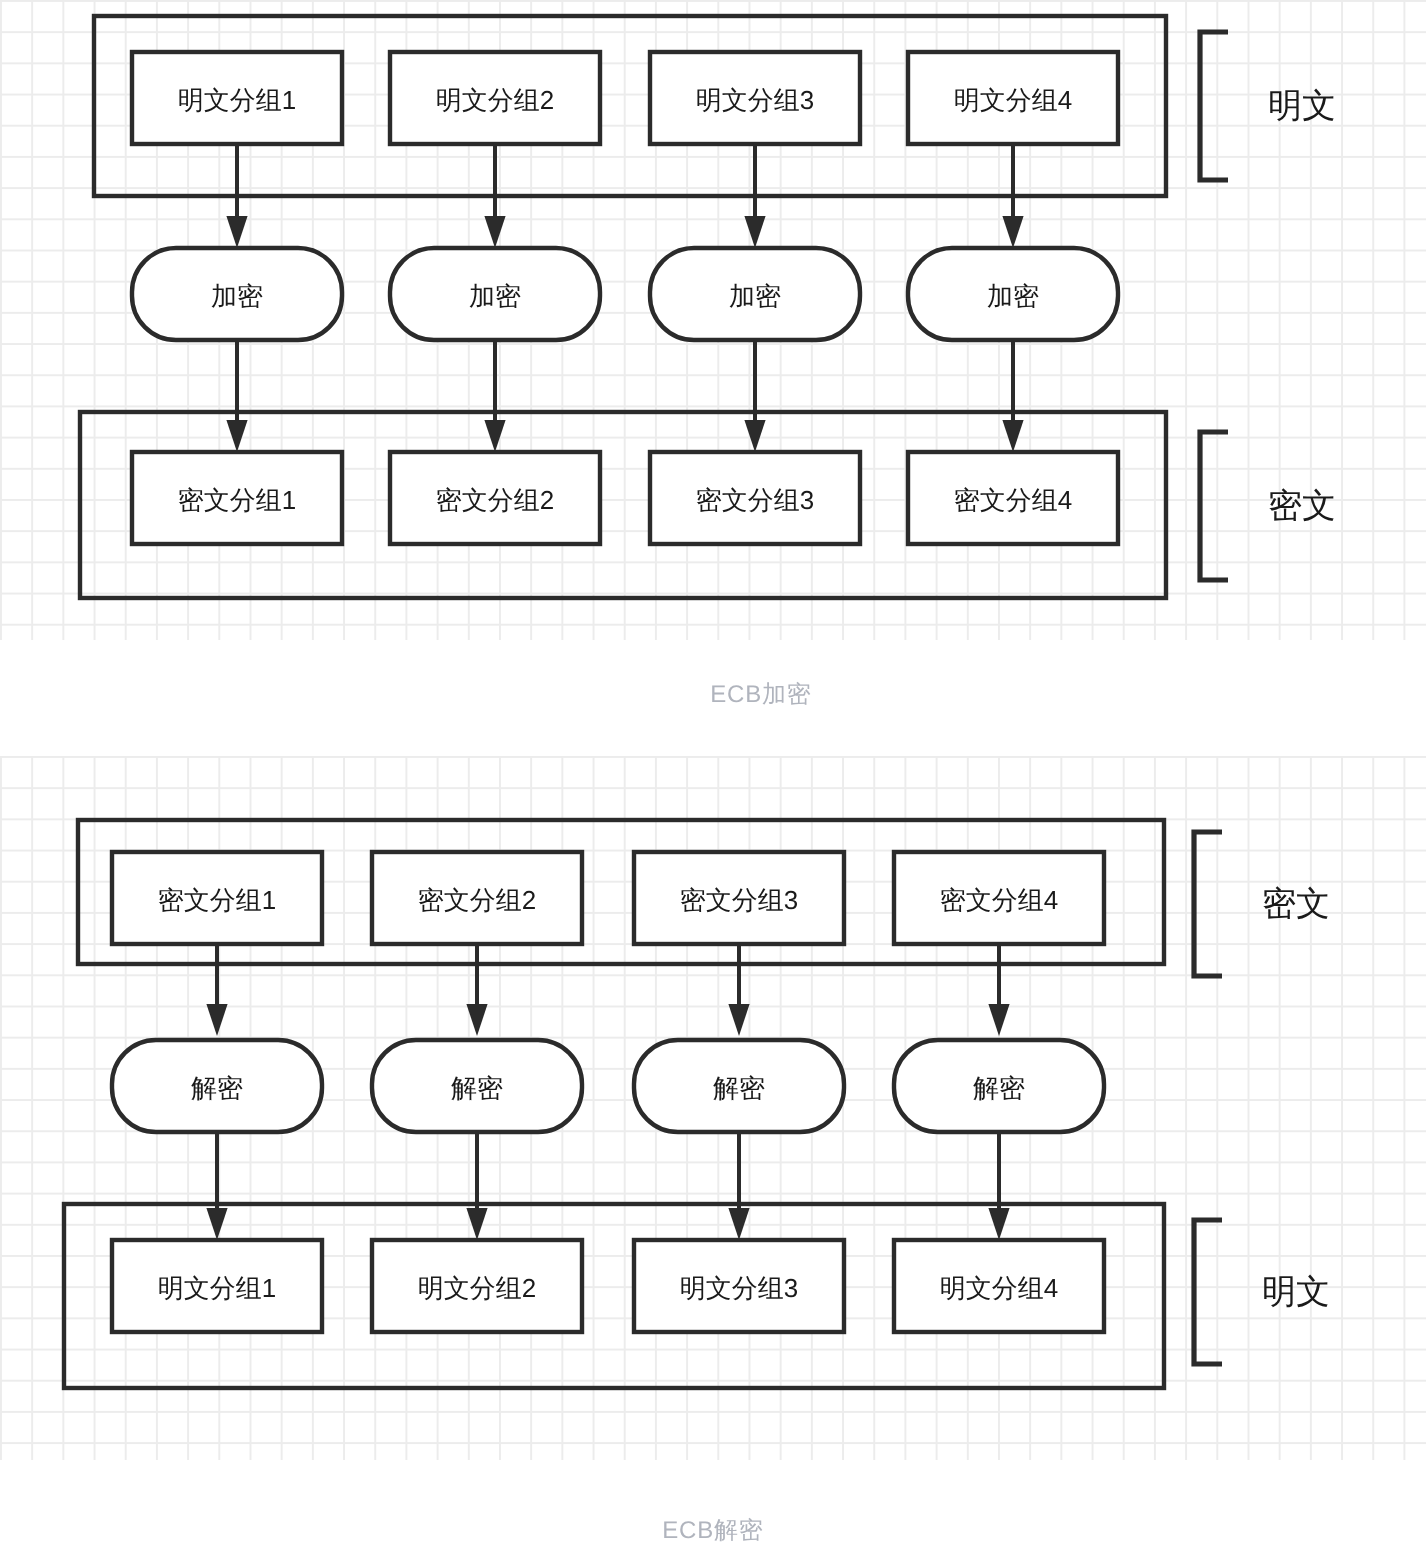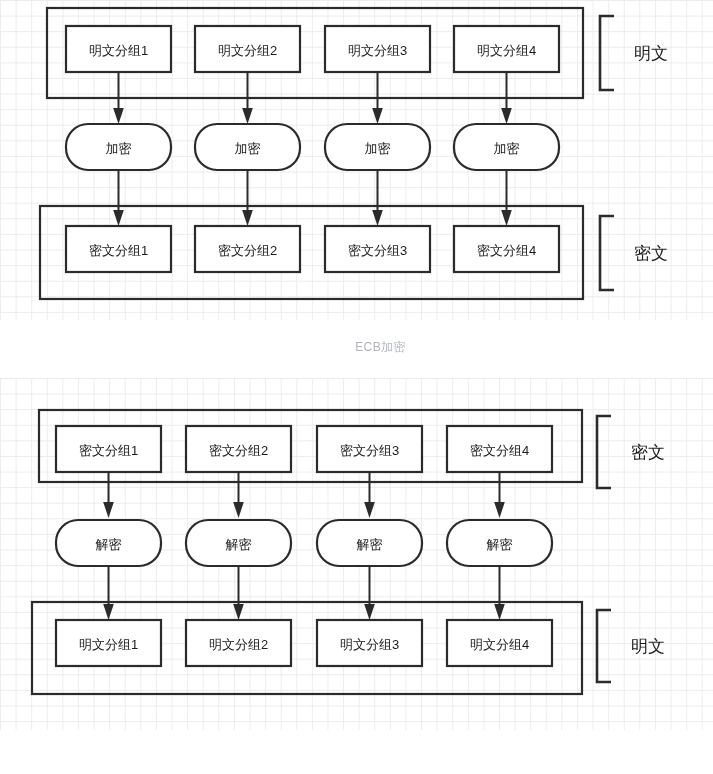--- a/index.html
+++ b/index.html
@@ -316,14 +316,15 @@
         <rect class="block-box" x="447" y="242" width="105" height="46"></rect>
         <text class="block-label" x="499.5" y="266">明文分组4</text>
       </g>
 
       <path class="bracket" d="M 611 232 L 597 232 L 597 304 L 611 304"></path>
       <text class="side-label" x="648" y="268">明文</text>
 
     </svg>
   </div>
 
+  <div class="caption cap-bottom">ECB解密</div>
 
 </div>
 
 </body></html>

